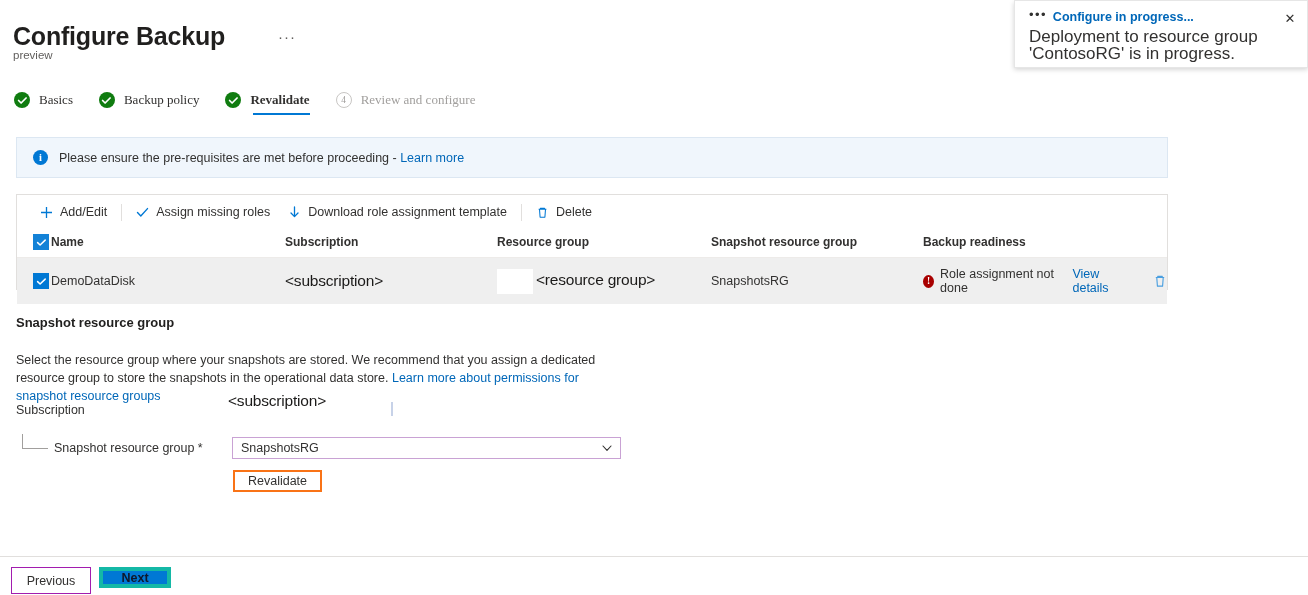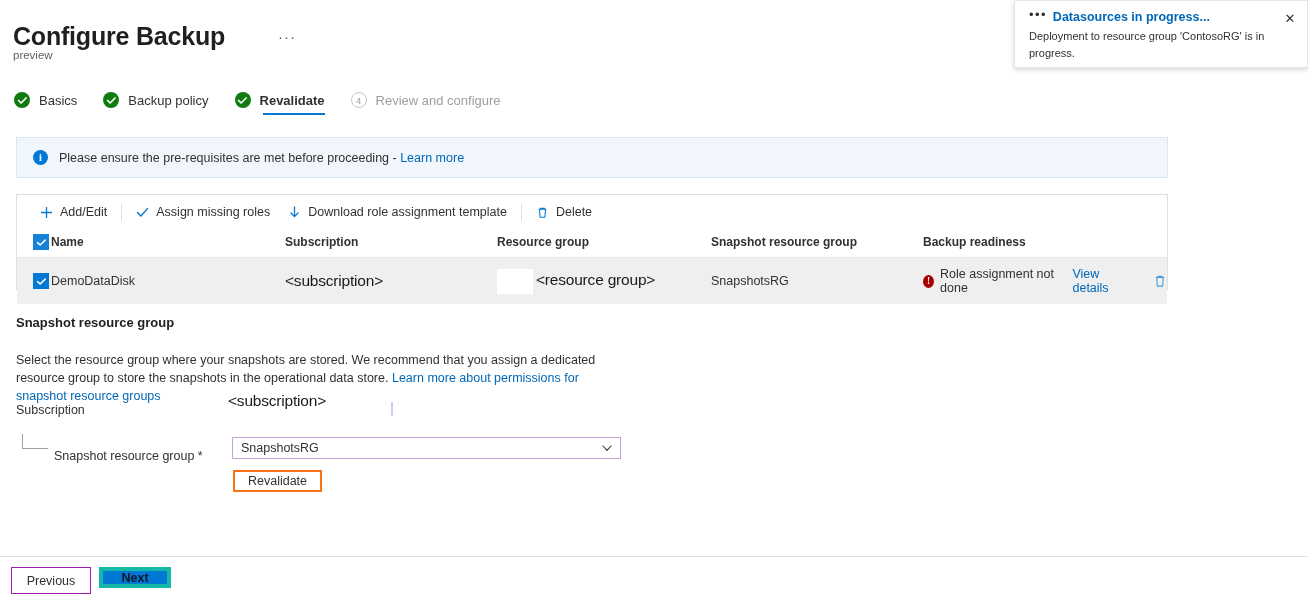--- a/index.html
+++ b/index.html
@@ -37,21 +37,21 @@
     margin-left: 18px; color: #605e5c; font-size: 15px; letter-spacing: 1px;
     position: relative; top: -3px; cursor: pointer;
   }
   .preview-tag {
     position: absolute; left: 13px; top: 49px;
     font-size: 11.5px; color: #605e5c;
   }
 
   
   .steps { position: absolute; left: 14px; top: 92px; display: flex; align-items: center; }
-  .step { display: flex; align-items: center; margin-right: 26px; padding-bottom: 7px; cursor: pointer; position: relative; }
+  .step { display: flex; align-items: center; margin-right: 26px; padding-bottom: 7px; cursor: pointer; position: relative; font-family: Liberation Serif, serif; }
   .step .lbl { font-size: 13px; color: #323130; margin-left: 9px; }
   .step.active .lbl { font-weight: 700; }
   .step.active::after {
     content: ""; position: absolute; left: 28px; right: 0; bottom: 0;
     height: 2px; background: #0078d4;
   }
   .step.disabled .lbl { color: #a19f9d; }
   .check-ico {
     width: 16px; height: 16px; border-radius: 50%;
     background: #107c10; display: inline-flex; align-items: center; justify-content: center;
@@ -135,21 +135,21 @@
   .sec-desc a { color: #0067b8; text-decoration: none; }
 
   .field-sub-label { position: absolute; left: 16px; top: 403px; font-size: 12.5px; color: #323130; }
   .field-sub-value { position: absolute; left: 228px; top: 392px; font-size: 15.5px; color: #1b1a19; letter-spacing: -0.2px; }
   .caret-ghost { position: absolute; left: 391px; top: 402px; width: 2px; height: 14px; background: #c7d2e8; }
 
   .tree-elbow {
     position: absolute; left: 22px; top: 434px; width: 26px; height: 15px;
     border-left: 1px solid #a19f9d; border-bottom: 1px solid #a19f9d;
   }
-  .field-srg-label { position: absolute; left: 54px; top: 441px; font-size: 12.5px; color: #323130; margin-top: 8px; }
+  .field-srg-label { position: absolute; left: 54px; top: 441px; font-size: 12.5px; color: #323130; }
 
   .dropdown {
     position: absolute; left: 232px; top: 437px; width: 389px; height: 22px;
     border: 1px solid #c9a2d4; background: #fff;
     display: flex; align-items: center; justify-content: space-between;
     padding: 0 7px 0 8px; cursor: pointer;
   }
   .dropdown .dd-val { font-size: 12.5px; color: #323130; }
 
   .btn-revalidate {
@@ -181,21 +181,21 @@
     box-shadow: 0 1.6px 5px rgba(0,0,0,0.18);
     padding: 8px 10px 0 14px;
   }
   .toast-head { display: flex; align-items: center; }
   .toast-dots { color: #323130; font-size: 13px; letter-spacing: 1.4px; margin-right: 6px; position: relative; top: -2px; }
   .toast-title { font-size: 12.5px; font-weight: 600; color: #0067b8; cursor: pointer; }
   .toast-close {
     position: absolute; right: 9px; top: 9px; width: 16px; height: 16px;
     color: #323130; font-size: 13px; display: flex; align-items: center; justify-content: center; cursor: pointer;
   }
-  .toast-body { font-size: 11px; line-height: 17px; color: #323130; margin-top: 4px; width: 252px; }
+  .toast-body { font-size: 17px; line-height: 17px; color: #323130; margin-top: 4px; width: 252px; }
 </style>
 </head>
 <body>
 
 <div class="page">
 
   <div class="corner-glow"></div>
 
 
   <div class="title-row">
@@ -345,19 +345,19 @@
 
   <button class="btn-revalidate">Revalidate</button>
 
   <div class="footer-sep"></div>
   <button class="btn-prev">Previous</button>
   <button class="btn-next">Next</button>
 
   <div class="toast">
     <div class="toast-head">
       <span class="toast-dots">•••</span>
-      <span class="toast-title">Datasources in progress...</span>
+      <span class="toast-title">Configure in progress...</span>
     </div>
     <div class="toast-close">✕</div>
     <div class="toast-body">Deployment to resource group 'ContosoRG' is in progress.</div>
   </div>
 
 </div>
 
 </body></html>

